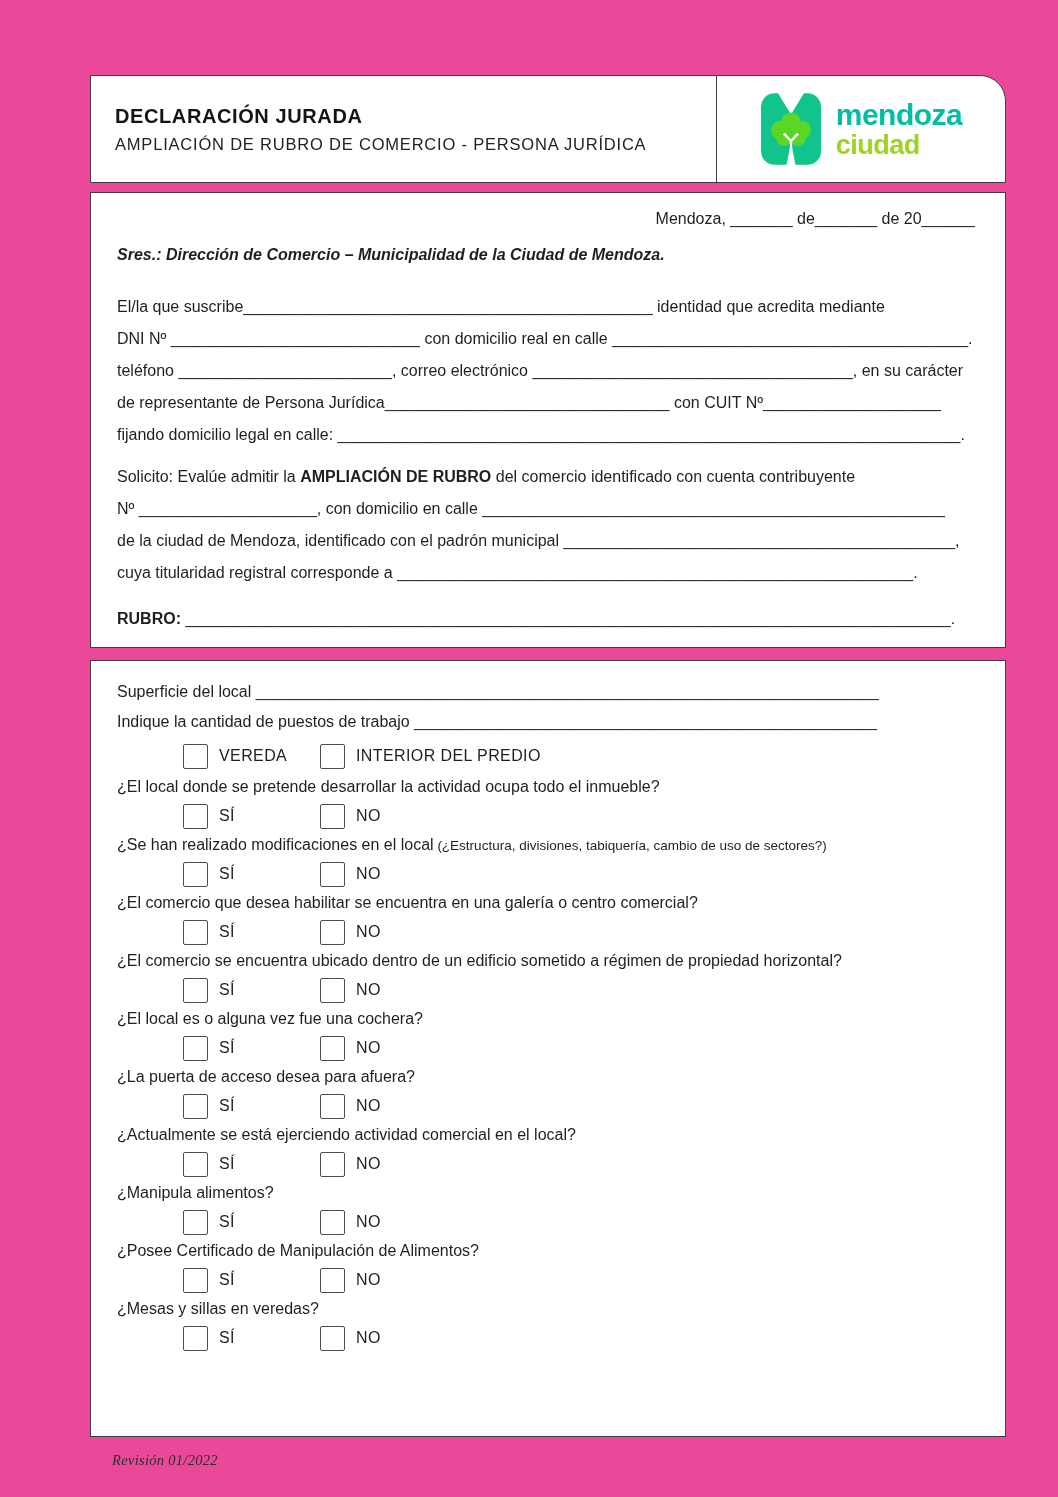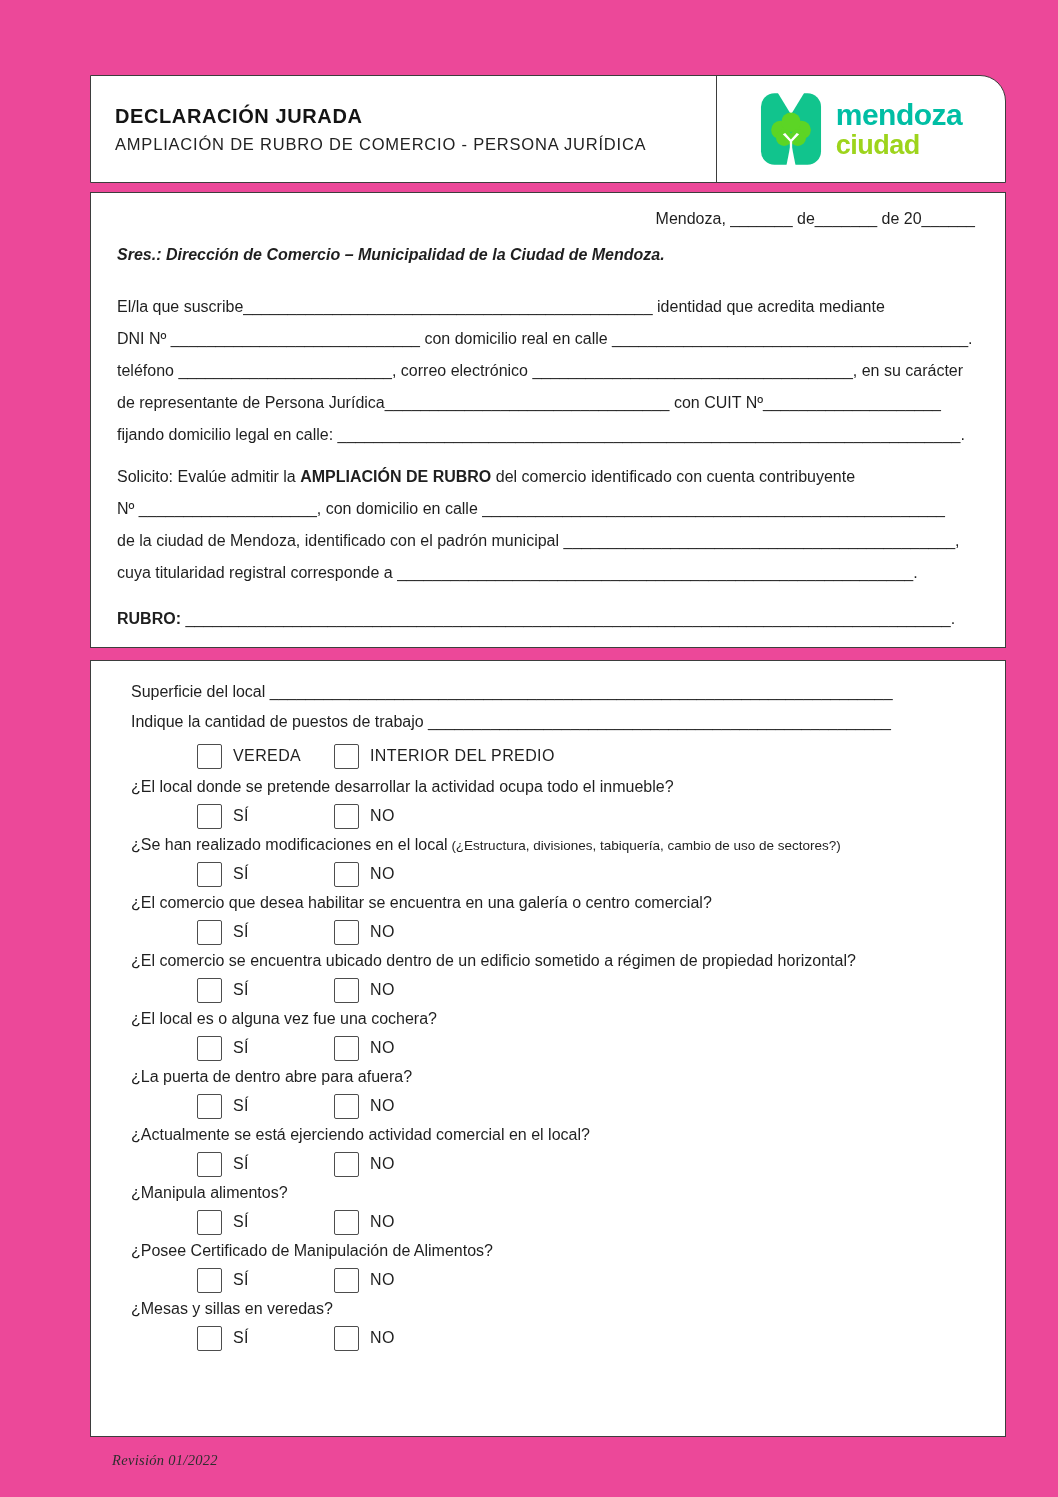--- a/index.html
+++ b/index.html
@@ -104,21 +104,21 @@
   .bold-inline { font-weight: bold; }
   .rubro-line { font-size: 16px; line-height: 24px; white-space: nowrap; }
   .rubro-label { font-weight: bold; }
 
   
   .box2 {
     position: absolute;
     left: 90px; top: 660px;
     width: 916px; height: 777px;
     border: 1.6px solid #3d3d3d;
-    padding: 16px 26px 0 40px;
+    padding: 16px 26px 0 26px;
     overflow: hidden;
     background: #fff;
   }
   .box2 .fline { line-height: 30px; }
   .question {
     font-size: 16px;
     line-height: 24px;
     margin-top: 4px;
     white-space: nowrap;
   }
@@ -289,21 +289,21 @@
             <span class="cblabel">SÍ</span>
           </span>
         <span class="cbgroup">
             <span class="checkbox"></span>
             <span class="cblabel">NO</span>
           </span>
       </div>
     </div>
 
     <div class="qa">
-      <div class="question"><span>¿La puerta de dentro abre para afuera?</span><span class="qnote"></span></div>
+      <div class="question"><span>¿La puerta de acceso desea para afuera?</span><span class="qnote"></span></div>
       <div class="cbrow">
         <span class="cbgroup">
             <span class="checkbox"></span>
             <span class="cblabel">SÍ</span>
           </span>
         <span class="cbgroup">
             <span class="checkbox"></span>
             <span class="cblabel">NO</span>
           </span>
       </div>

